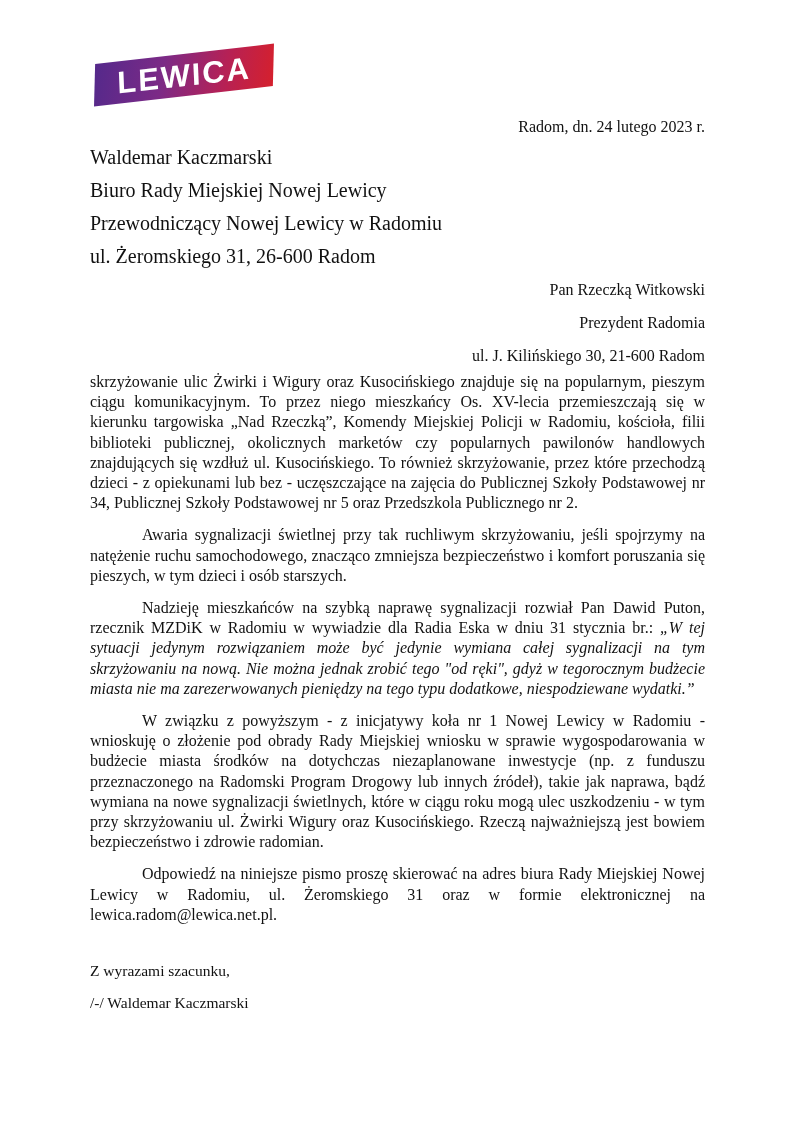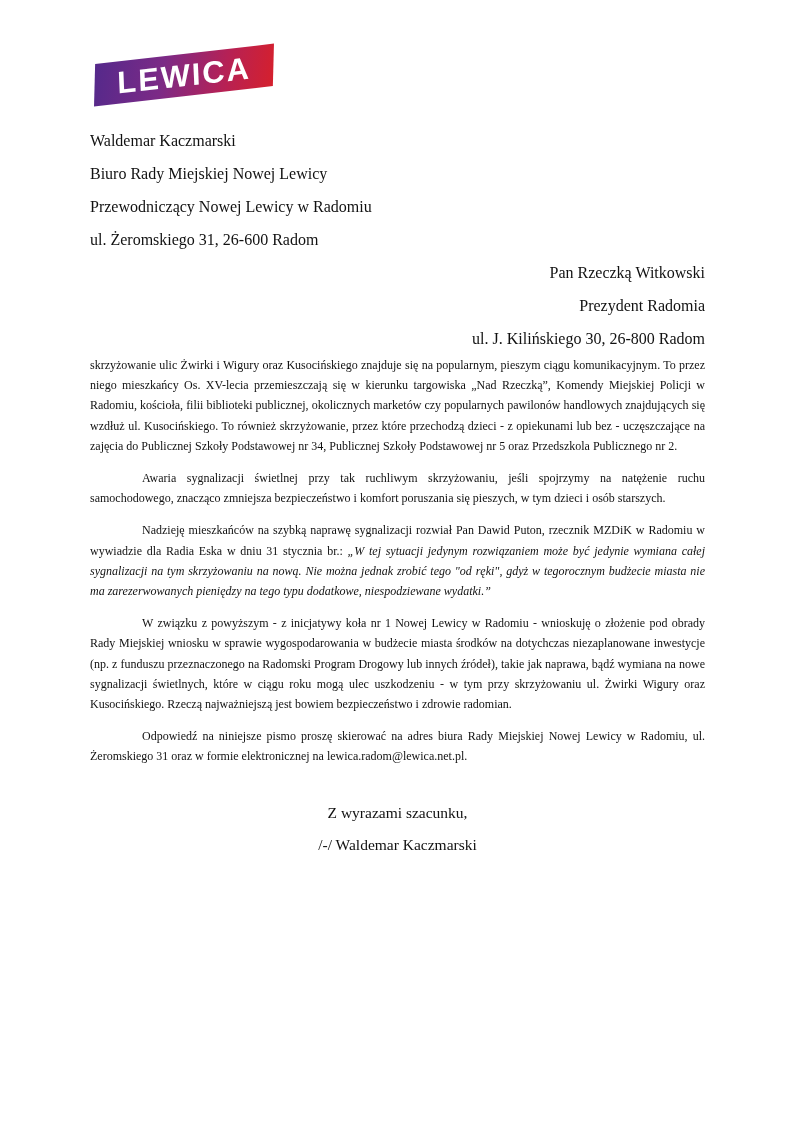--- a/index.html
+++ b/index.html
@@ -41,78 +41,79 @@
   }
 
   
   .date-line {
     margin-top: 12px;
     font-size: 16px;
     line-height: 22px;
     text-align: right;
   }
   .sender-block {
-    margin-top: 20px;
-    font-size: 16px;
+    margin-top: 3px;
+    font-size: 20px;
     line-height: 33px;
     text-align: left;
   }
   .recipient-block {
     font-size: 16px;
     line-height: 33px;
     text-align: right;
   }
 
   
   .salutation {
     margin-top: 18px;
     margin-bottom: 11px;
     font-size: 15.5px;
     line-height: 21px;
   }
   .body-text p {
     margin: 0 0 12px 0;
-    font-size: 12px;
+    font-size: 16px;
     line-height: 20.2px;
     text-align: justify;
   }
   .body-text p.indent { text-indent: 52px; }
   .quote-italic { font-style: italic; margin-top: 29px; }
 
   
   .closing-block {
     margin-top: 30px;
     font-size: 15.5px;
     line-height: 32px;
-    text-align: center;
+    text-align: left;
   }
 </style>
 </head>
 <body>
 
 <div class="page">
 
   <div class="logo-row">
     <div class="logo-banner">
       <span class="logo-text">LEWICA</span>
     </div>
   </div>
 
+  <div class="date-line">Radom, dn. 24 lutego 2023 r.</div>
 
   <div class="sender-block">
     <div>Waldemar Kaczmarski</div>
     <div>Biuro Rady Miejskiej Nowej Lewicy</div>
     <div>Przewodniczący Nowej Lewicy w Radomiu</div>
     <div>ul. Żeromskiego 31, 26-600 Radom</div>
   </div>
 
   <div class="recipient-block">
     <div>Pan Rzeczką Witkowski</div>
     <div>Prezydent Radomia</div>
-    <div>ul. J. Kilińskiego 30, 26-800 Radom</div>
+    <div>ul. J. Kilińskiego 30, 21-600 Radom</div>
   </div>
 
 
   <div class="body-text">
     <p>skrzyżowanie ulic Żwirki i Wigury oraz Kusocińskiego znajduje się na popularnym, pieszym ciągu komunikacyjnym. To przez niego mieszkańcy Os. XV-lecia przemieszczają się w kierunku targowiska „Nad Rzeczką”, Komendy Miejskiej Policji w Radomiu, kościoła, filii biblioteki publicznej, okolicznych marketów czy popularnych pawilonów handlowych znajdujących się wzdłuż ul. Kusocińskiego. To również skrzyżowanie, przez które przechodzą dzieci - z opiekunami lub bez - uczęszczające na zajęcia do Publicznej Szkoły Podstawowej nr 34, Publicznej Szkoły Podstawowej nr 5 oraz Przedszkola Publicznego nr 2.</p>
     <p class="indent">Awaria sygnalizacji świetlnej przy tak ruchliwym skrzyżowaniu, jeśli spojrzymy na natężenie ruchu samochodowego, znacząco zmniejsza bezpieczeństwo i komfort poruszania się pieszych, w tym dzieci i osób starszych.</p>
     <p class="indent"><span>Nadzieję mieszkańców na szybką naprawę sygnalizacji rozwiał Pan Dawid Puton,  rzecznik MZDiK w Radomiu w wywiadzie dla Radia Eska w dniu 31 stycznia br.: </span><span class="quote-italic">„W tej sytuacji jedynym rozwiązaniem może być jedynie wymiana całej sygnalizacji na tym skrzyżowaniu na nową. Nie można jednak zrobić tego "od ręki", gdyż w tegorocznym budżecie miasta nie ma zarezerwowanych pieniędzy na tego typu dodatkowe, niespodziewane wydatki.”</span></p>
     <p class="indent">W związku z powyższym - z inicjatywy koła nr 1 Nowej Lewicy w Radomiu - wnioskuję o złożenie pod obrady Rady Miejskiej wniosku w sprawie wygospodarowania w budżecie miasta środków na dotychczas niezaplanowane inwestycje (np. z funduszu przeznaczonego na Radomski Program Drogowy lub innych źródeł), takie jak naprawa, bądź wymiana na nowe sygnalizacji świetlnych, które w ciągu roku mogą ulec uszkodzeniu - w tym przy skrzyżowaniu ul. Żwirki Wigury oraz Kusocińskiego. Rzeczą najważniejszą jest bowiem bezpieczeństwo i zdrowie radomian.</p>
     <p class="indent">Odpowiedź na niniejsze pismo proszę skierować na adres biura Rady Miejskiej Nowej Lewicy w Radomiu, ul. Żeromskiego 31 oraz w formie elektronicznej na lewica.radom@lewica.net.pl.</p>
   </div>

